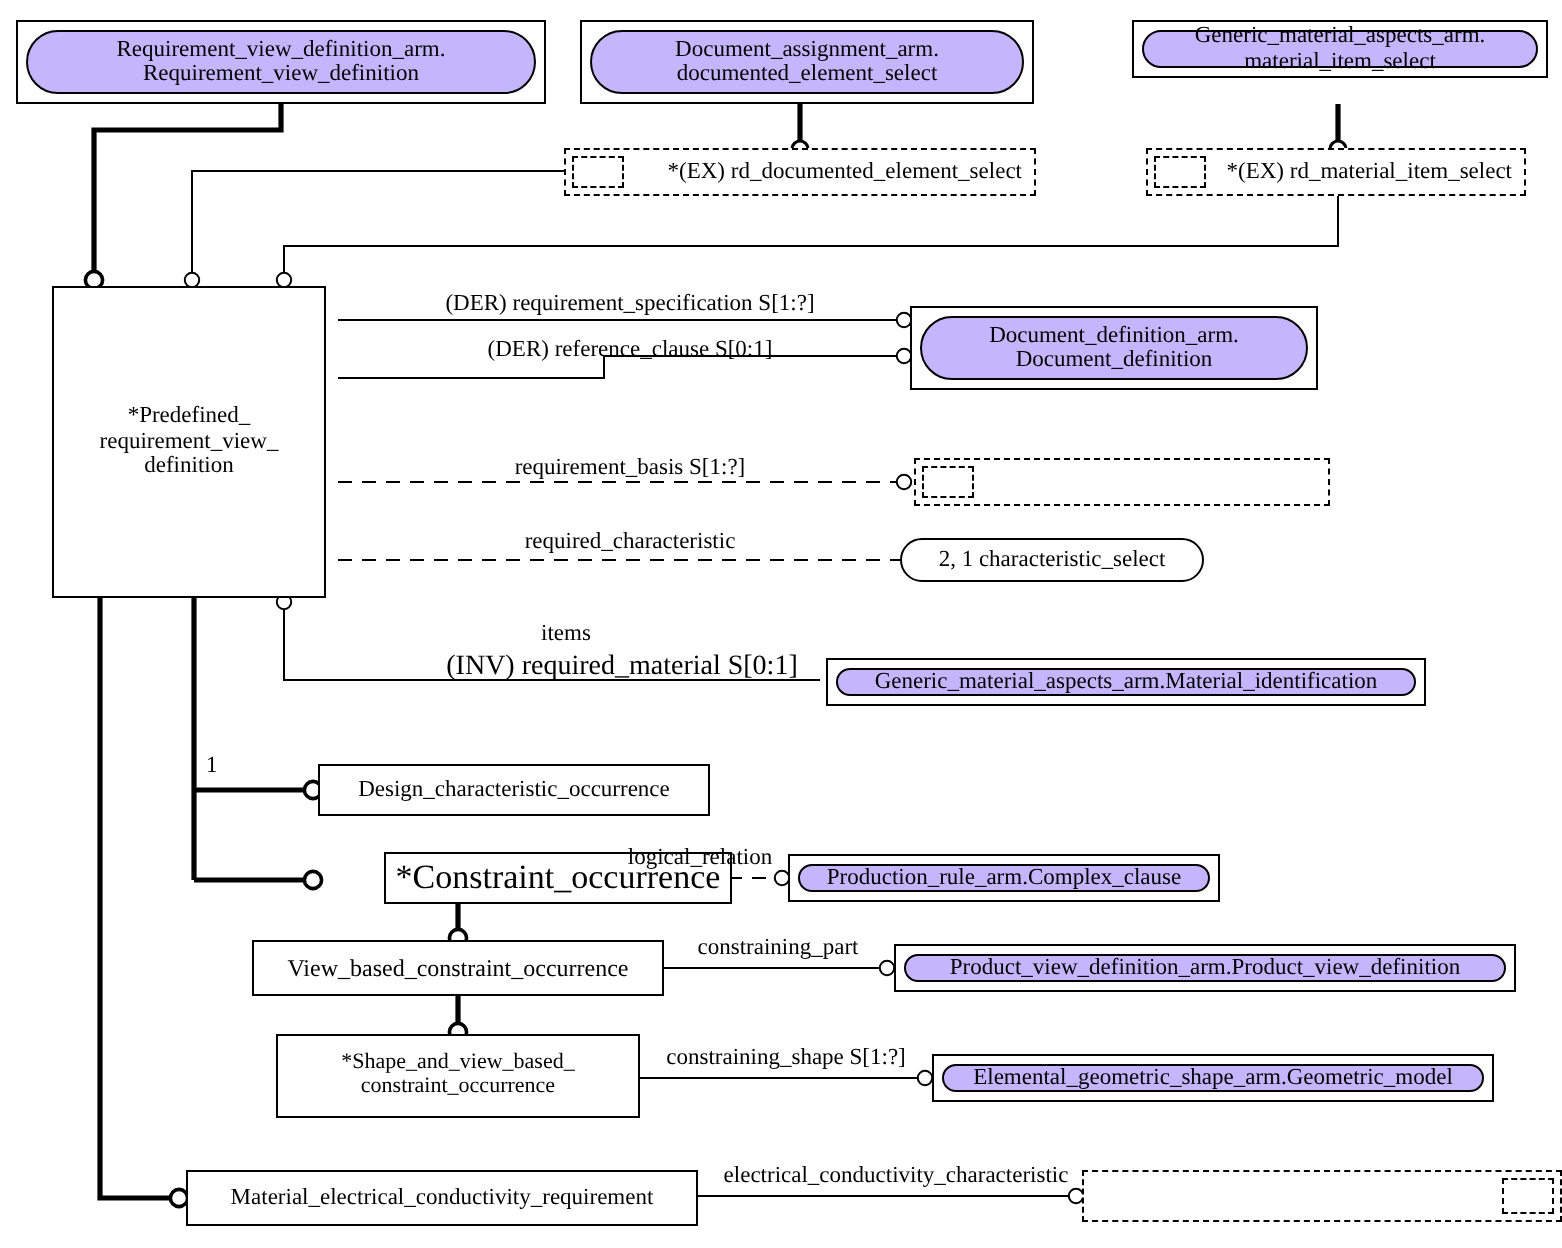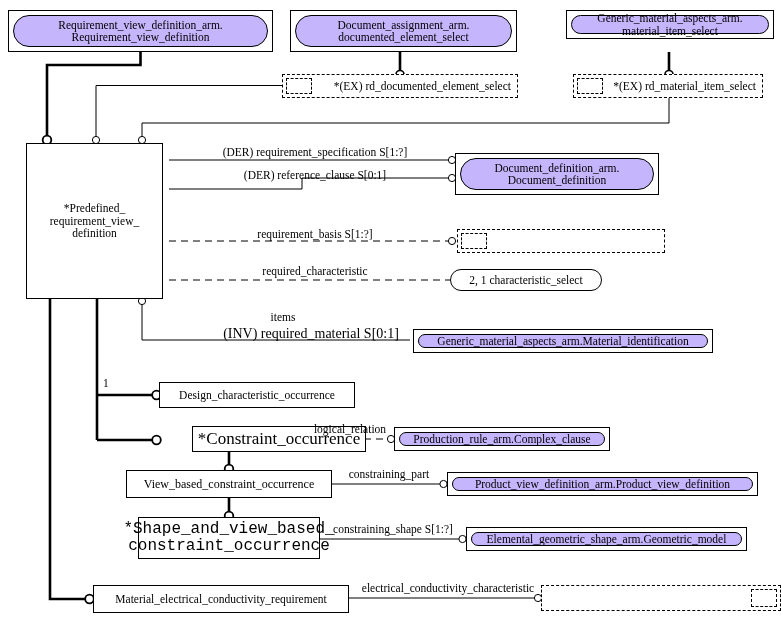--- a/index.html
+++ b/index.html
@@ -212,21 +212,21 @@
         </div>
       </div>
       <div class="node n-plain" style="left: 126px; top: 470px; width: 206px; height: 28px; font-size: 12px;">
         <span class="lbl">View_based_constraint_occurrence</span>
       </div>
       <div class="node n-outer" style="left: 447px; top: 472px; width: 311px; height: 24px; font-size: 11.5px;">
         <div class="n-inner-wrap" style="inset: 4px; width: auto; height: auto;">
           <span class="lbl">Product_view_definition_arm.Product_view_definition</span>
         </div>
       </div>
-      <div class="node n-plain" style="left: 138px; top: 517px; width: 182px; height: 42px; font-size: 16px; font-family: Liberation Mono, monospace;">
+      <div class="node n-plain" style="left: 138px; top: 517px; width: 182px; height: 42px; font-size: 11px;">
         <span class="lbl">*Shape_and_view_based_
 constraint_occurrence</span>
       </div>
       <div class="node n-outer" style="left: 466px; top: 527px; width: 281px; height: 24px; font-size: 11.5px;">
         <div class="n-inner-wrap" style="inset: 4px; width: auto; height: auto;">
           <span class="lbl">Elemental_geometric_shape_arm.Geometric_model</span>
         </div>
       </div>
       <div class="node n-plain" style="left: 93px; top: 585px; width: 256px; height: 28px; font-size: 11.5px;">
         <span class="lbl">Material_electrical_conductivity_requirement</span>

